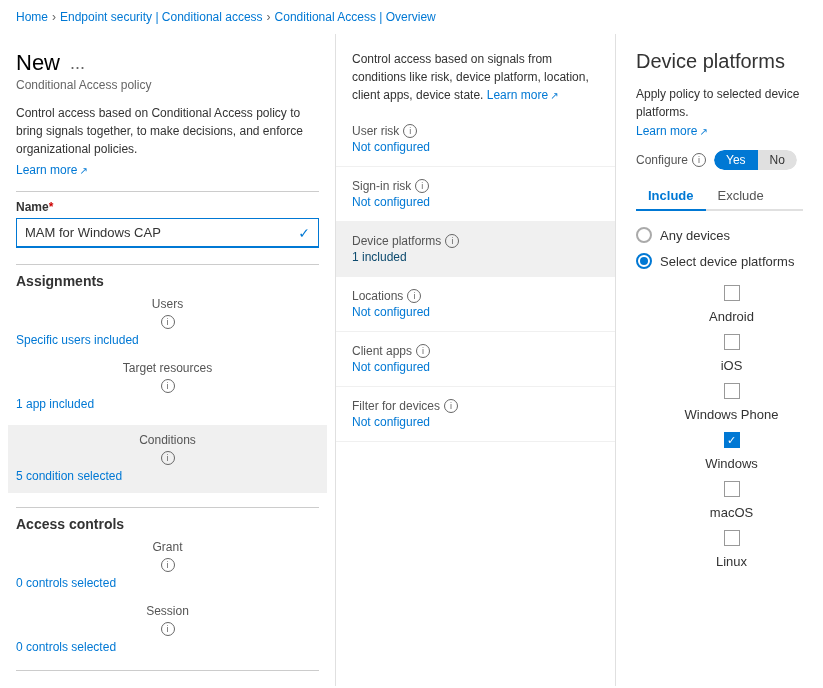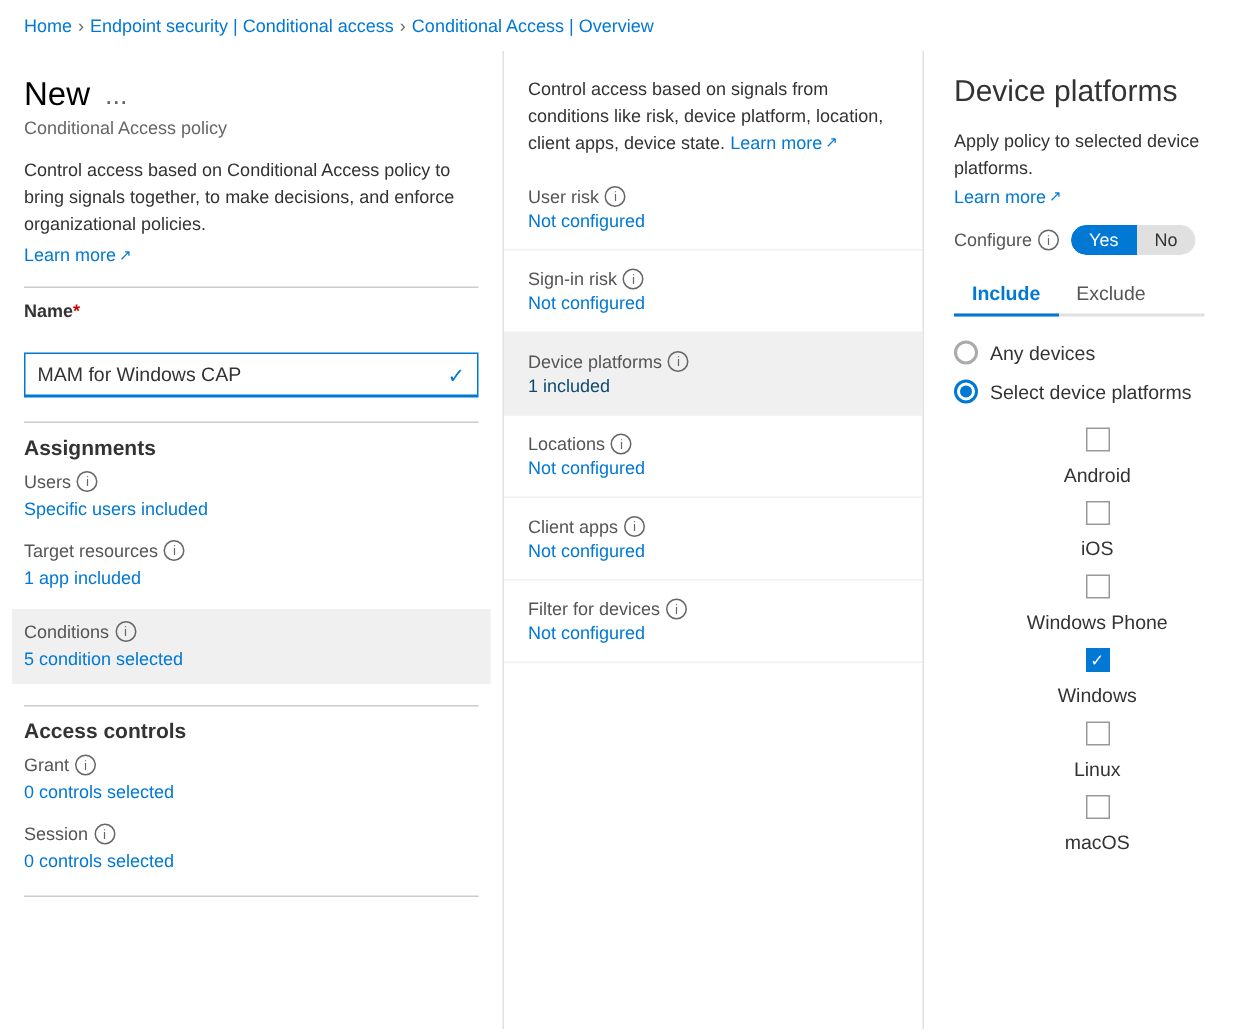--- a/index.html
+++ b/index.html
@@ -14,31 +14,31 @@
     
     .left-panel { width: 336px; padding: 16px; border-right: 1px solid #e0e0e0; overflow-y: auto; flex-shrink: 0; }
     .page-title { font-size: 22px; font-weight: 300; color: #000; }
     .page-subtitle { font-size: 12px; color: #666; margin-bottom: 12px; }
     .description { font-size: 12px; color: #333; line-height: 1.5; margin-bottom: 4px; }
     .learn-more-link { font-size: 12px; color: #0078d4; text-decoration: none; display: inline-flex; align-items: center; gap: 2px; }
     .learn-more-link::after { content: '↗'; font-size: 10px; }
 
     .section-divider { border: none; border-top: 1px solid #ccc; margin: 14px 0 8px 0; }
 
-    .field-label { font-size: 12px; font-weight: 600; margin-bottom: 21px; }
+    .field-label { font-size: 12px; font-weight: 600; margin-bottom: 4px; }
     .field-label .required { color: #c00; }
 
     .name-input-wrap { position: relative; border: 1px solid #0078d4; border-bottom: 2px solid #0078d4; padding: 6px 28px 6px 8px; margin-bottom: 16px; display: flex; align-items: center; }
     .name-input-wrap input { border: none; outline: none; width: 100%; font-size: 13px; color: #333; }
     .name-input-check { position: absolute; right: 8px; color: #0078d4; font-size: 14px; }
 
     .section-title { font-size: 14px; font-weight: 600; margin-bottom: 8px; }
 
     .assignment-item { margin-bottom: 12px; }
-    .assignment-item-label { font-size: 12px; color: #555; display: flex; align-items: center; gap: 4px; margin-bottom: 2px; }
+    .assignment-item-label { font-size: 12px; color: #555; display: flex; align-items: center; gap: 4px; margin-bottom: 2px; flex-direction: column; }
     .assignment-item-value { font-size: 12px; color: #0078d4; cursor: pointer; padding: 2px 0; }
 
     .highlighted-row { background: #f0f0f0; padding: 6px 8px; margin: 0 -8px; border-left: none; }
     .info-icon { display: inline-flex; align-items: center; justify-content: center; width: 14px; height: 14px; border-radius: 50%; border: 1px solid #666; font-size: 9px; color: #666; cursor: default; }
 
     
     .middle-panel { width: 280px; border-right: 1px solid #e0e0e0; overflow-y: auto; flex-shrink: 0; }
     .conditions-header { padding: 16px 16px 8px; font-size: 12px; color: #333; line-height: 1.5; }
     .conditions-learn { font-size: 12px; color: #0078d4; }
 
@@ -253,21 +253,21 @@
         <div class="checkbox-item">
     <div class="checkbox-box"></div>
     <span>Windows Phone</span>
   </div>
         <div class="checkbox-item">
     <div class="checkbox-box checked"></div>
     <span>Windows</span>
   </div>
         <div class="checkbox-item">
     <div class="checkbox-box"></div>
+    <span>macOS</span>
+  </div>
+        <div class="checkbox-item">
+    <div class="checkbox-box"></div>
     <span>Linux</span>
   </div>
-        <div class="checkbox-item">
-    <div class="checkbox-box"></div>
-    <span>macOS</span>
-  </div>
       </div>
   </div>
 </div>
 
 </body></html>

